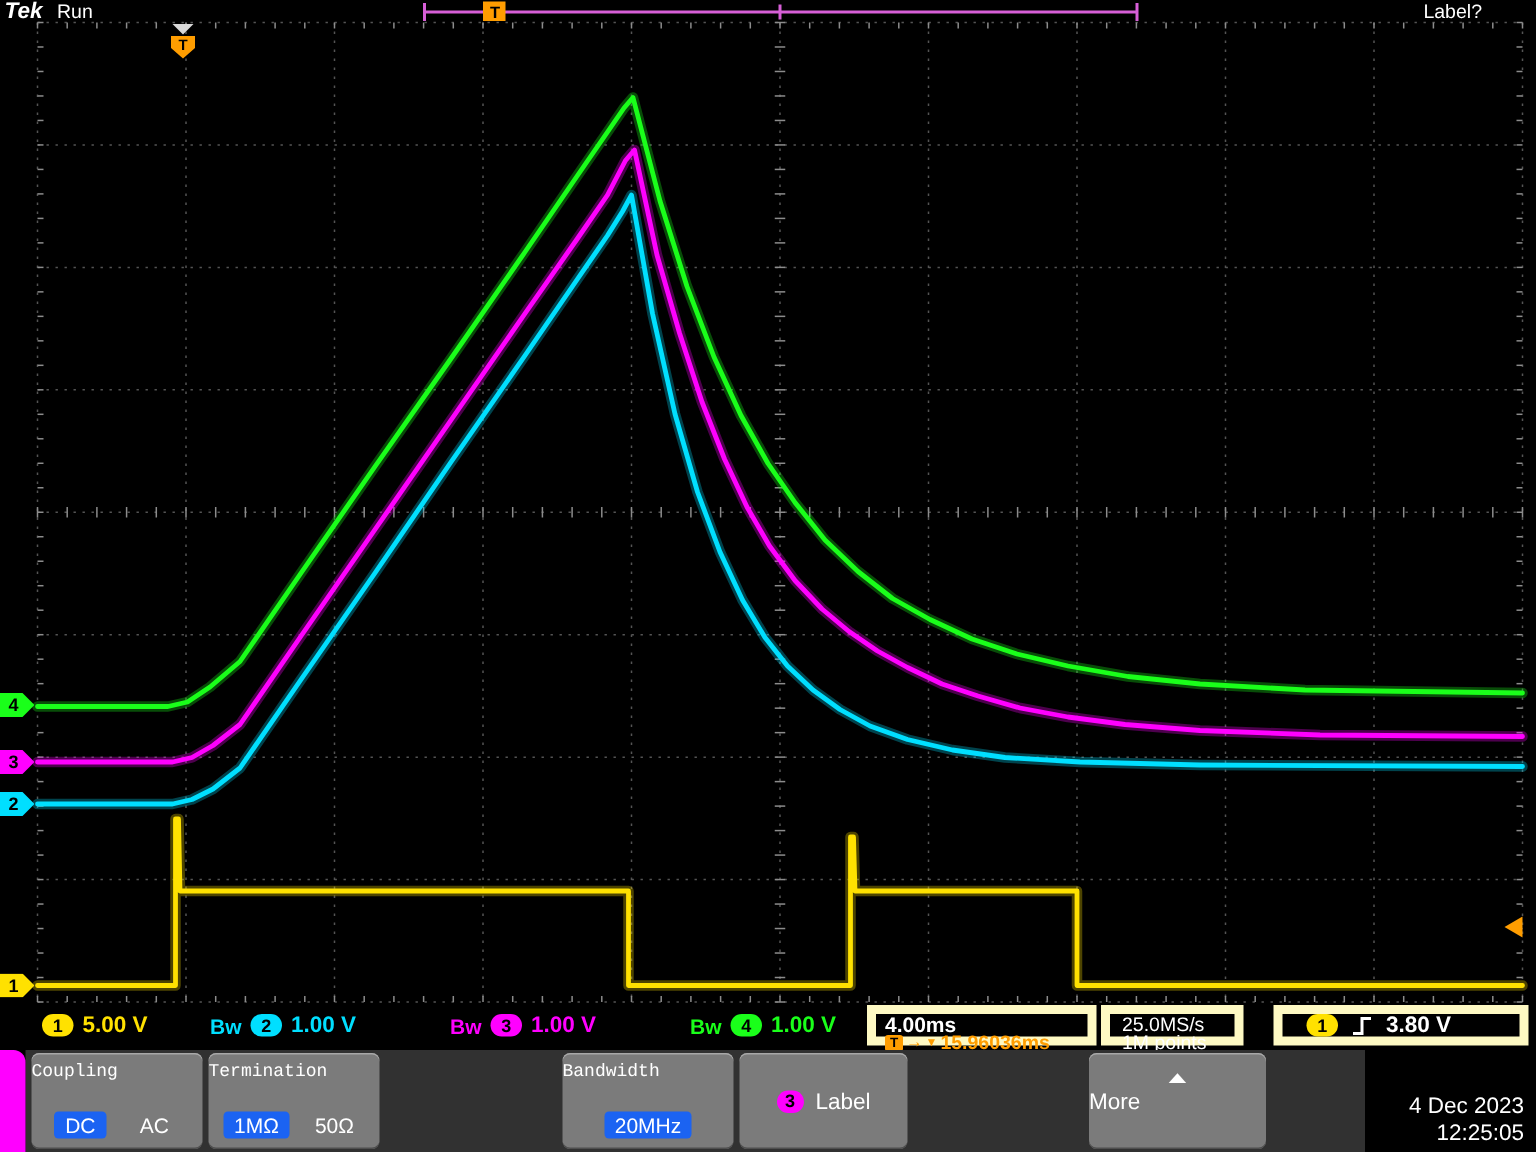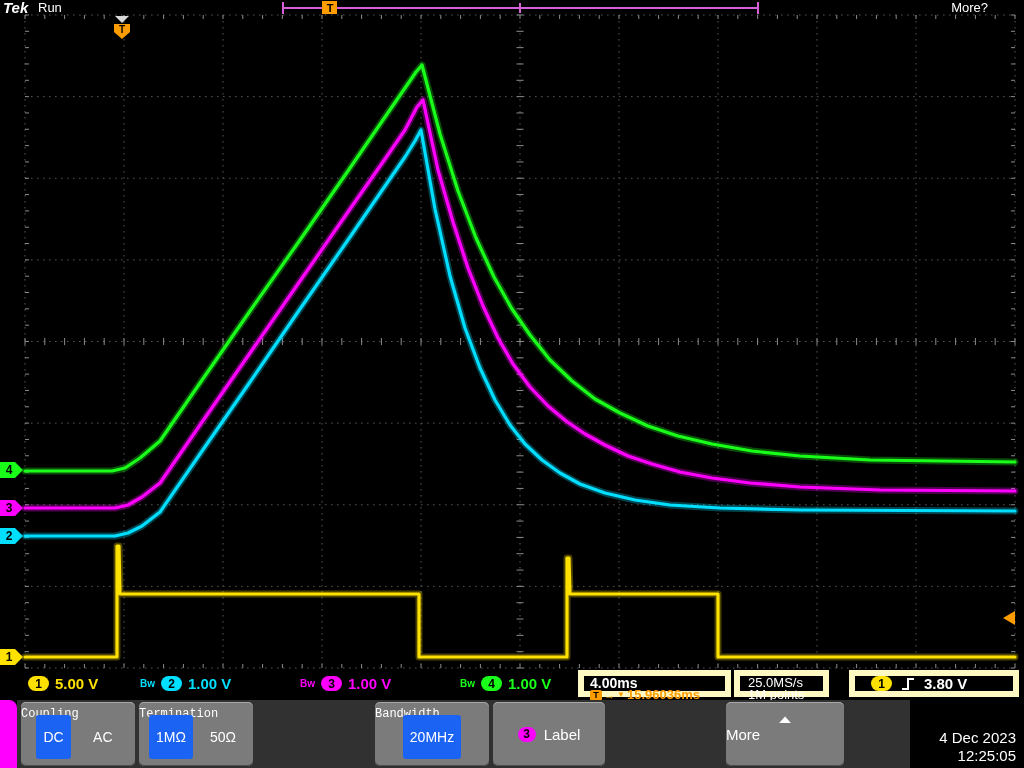--- a/index.html
+++ b/index.html
@@ -27,21 +27,21 @@
   #mk1{top:649px;background:var(--ch1);} #mk2{top:528px;background:var(--ch2);}
   #mk3{top:500px;background:var(--ch3);} #mk4{top:462px;background:var(--ch4);}
   
   .readouts{position:absolute;left:0;top:670px;width:1024px;height:28px;}
   .chgroup{position:absolute;top:0;height:27px;display:flex;align-items:center;gap:6px;}
   .badge{width:21px;height:15px;border-radius:8px;display:flex;align-items:center;justify-content:center;
          color:#000;font-size:12px;font-weight:bold;flex:0 0 auto;}
   .b1{background:var(--ch1);} .b2{background:var(--ch2);} .b3{background:var(--ch3);} .b4{background:var(--ch4);}
   .t1{color:var(--ch1);} .t2{color:var(--ch2);} .t3{color:var(--ch3);} .t4{color:var(--ch4);}
   .rval{font-size:15px;font-weight:bold;white-space:nowrap;}
-  .bw{font-size:10px;font-weight:bold;}
+  .bw{font-size:14px;font-weight:bold;}
   .rbox{position:absolute;top:0;height:27px;border:6px solid #fef9c3;box-sizing:border-box;background:#000;color:#fff;}
   .hline1{font-size:14px;font-weight:bold;margin:1px 0 0 6px;line-height:12px;}
   .hline2{display:flex;align-items:center;gap:2px;margin-left:6px;line-height:12px;}
   .delayT{display:inline-flex;width:12px;height:11px;background:var(--org);color:#000;font-size:9px;font-weight:bold;
           align-items:center;justify-content:center;border-radius:2px;}
   .delayA{color:var(--org);font-size:11px;}
   .delayM{color:var(--org);font-size:8px;}
   .delayV{color:var(--org);font-size:13px;font-weight:bold;}
   .abox{font-size:13px;line-height:12px;padding:1px 0 0 8px;}
   .tbox{display:flex;align-items:center;gap:9px;padding-left:16px;}
@@ -49,21 +49,21 @@
   .slope polyline{fill:none;stroke:#fff;stroke-width:2;}
   
   .menubar{position:absolute;left:0;top:700px;width:1024px;height:68px;background:#000;}
   .chan-tab{position:absolute;left:0;top:0;width:17px;height:68px;background:var(--ch3);border-radius:0 8px 0 0;}
   .strip{position:absolute;left:17px;top:0;width:893px;height:68px;background:#313131;}
   .btn{position:absolute;top:2px;height:64px;background:#7b7b7b;border-radius:5px;
        box-shadow:inset 0 1px 0 #a8a8a8, inset 0 -1px 0 #4e4e4e;color:#fff;}
   .btitle{font-size:12px;margin-top:5px;font-family:Liberation Mono, monospace;}
   .opts{position:absolute;bottom:7px;left:0;width:100%;display:flex;justify-content:space-evenly;font-size:14px;}
   .opts.center{}
-  .opt{padding:14px 7px;border-radius:3px;}
+  .opt{padding:1px 7px;border-radius:3px;}
   .opt.sel{background:var(--blue);}
   .label-row{display:flex;align-items:center;justify-content:center;gap:8px;height:100%;}
   .btitle-inline{font-size:15px;}
   .label-badge{width:18px;height:15px;border-radius:8px;background:var(--ch3);color:#000;
                display:flex;align-items:center;justify-content:center;font-size:12px;font-weight:bold;}
   .marrow{text-align:center;font-size:11px;margin-top:11px;transform:scaleX(1.8);}
   .more-title{font-size:15px;margin-top:1px;}
   .datetime{position:absolute;right:8px;bottom:3px;text-align:right;color:#fff;font-size:15px;line-height:18px;}
 </style>
 </head>
@@ -392,21 +392,21 @@
     <g>
       <polygon points="114,24 130,24 130,32 122,39 114,32" fill="#ff9d00"></polygon>
       <text x="122" y="33" class="tflag-text">T</text>
     </g>
     <polygon points="1015,611 1015,625 1003,618" fill="#ff9d00"></polygon>
   </svg>
 
   <div class="topbar">
     <span class="logo">Tek</span>
     <span class="run-status">Run</span>
-    <span class="trig-status">More?</span>
+    <span class="trig-status">Label?</span>
   </div>
 
   <div class="chmark" id="mk4">
     <span>4</span>
     </div>
   <div class="chmark" id="mk3">
     <span>3</span>
     </div>
   <div class="chmark" id="mk2">
     <span>2</span>

